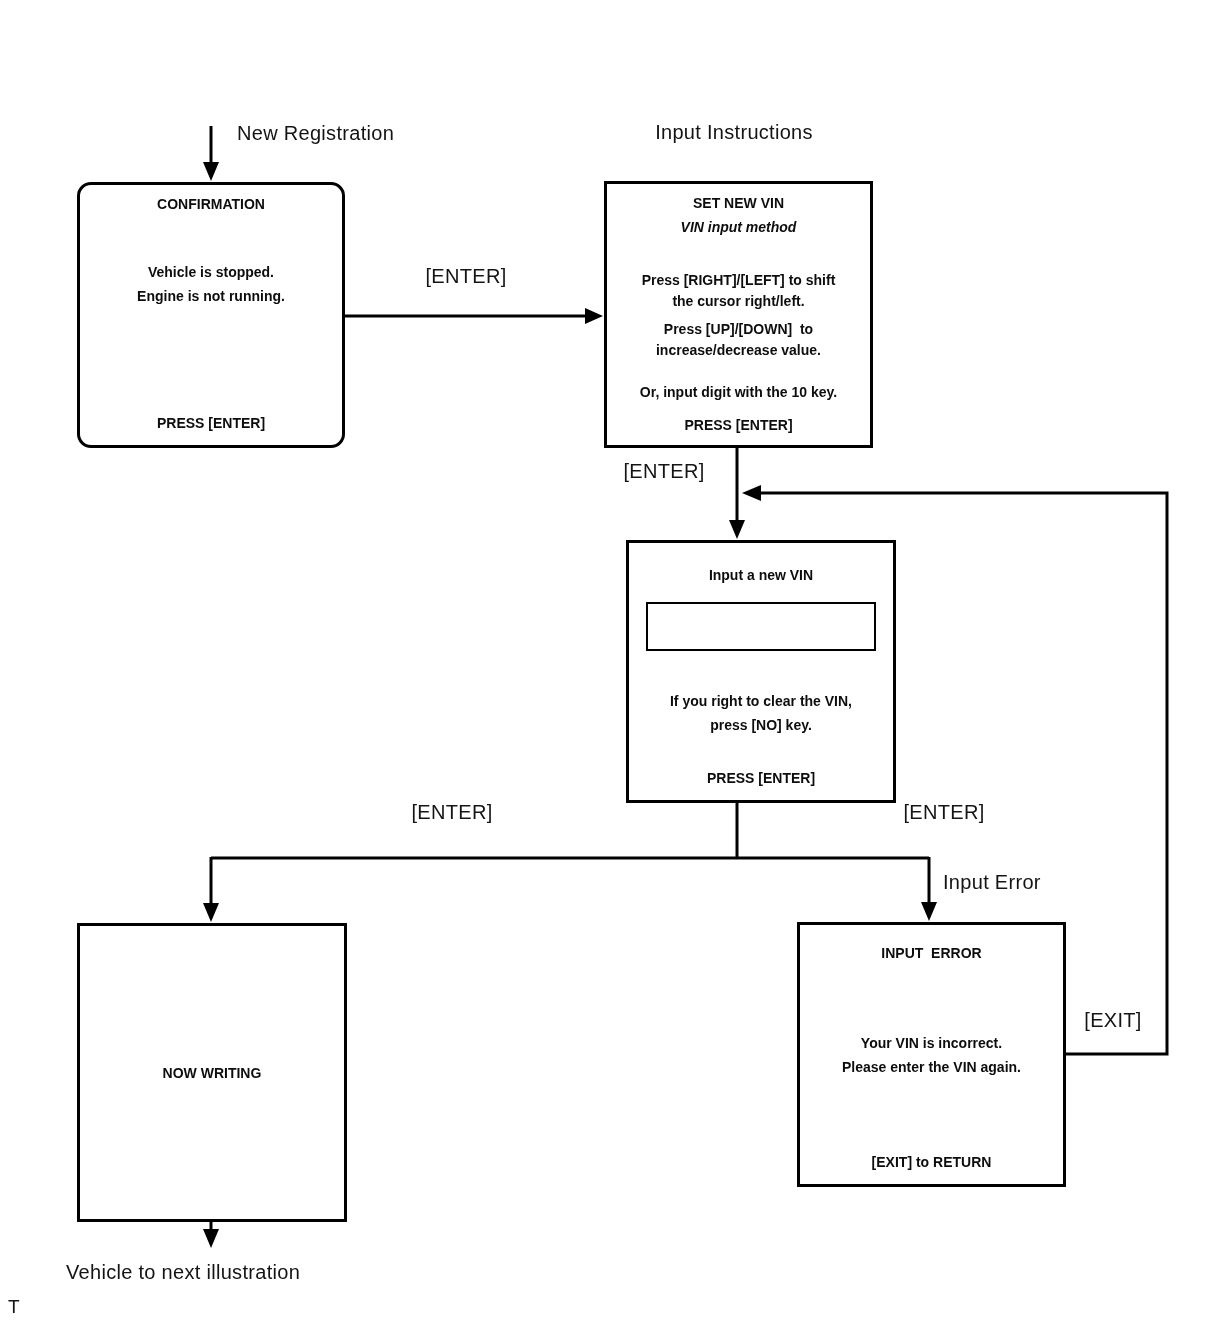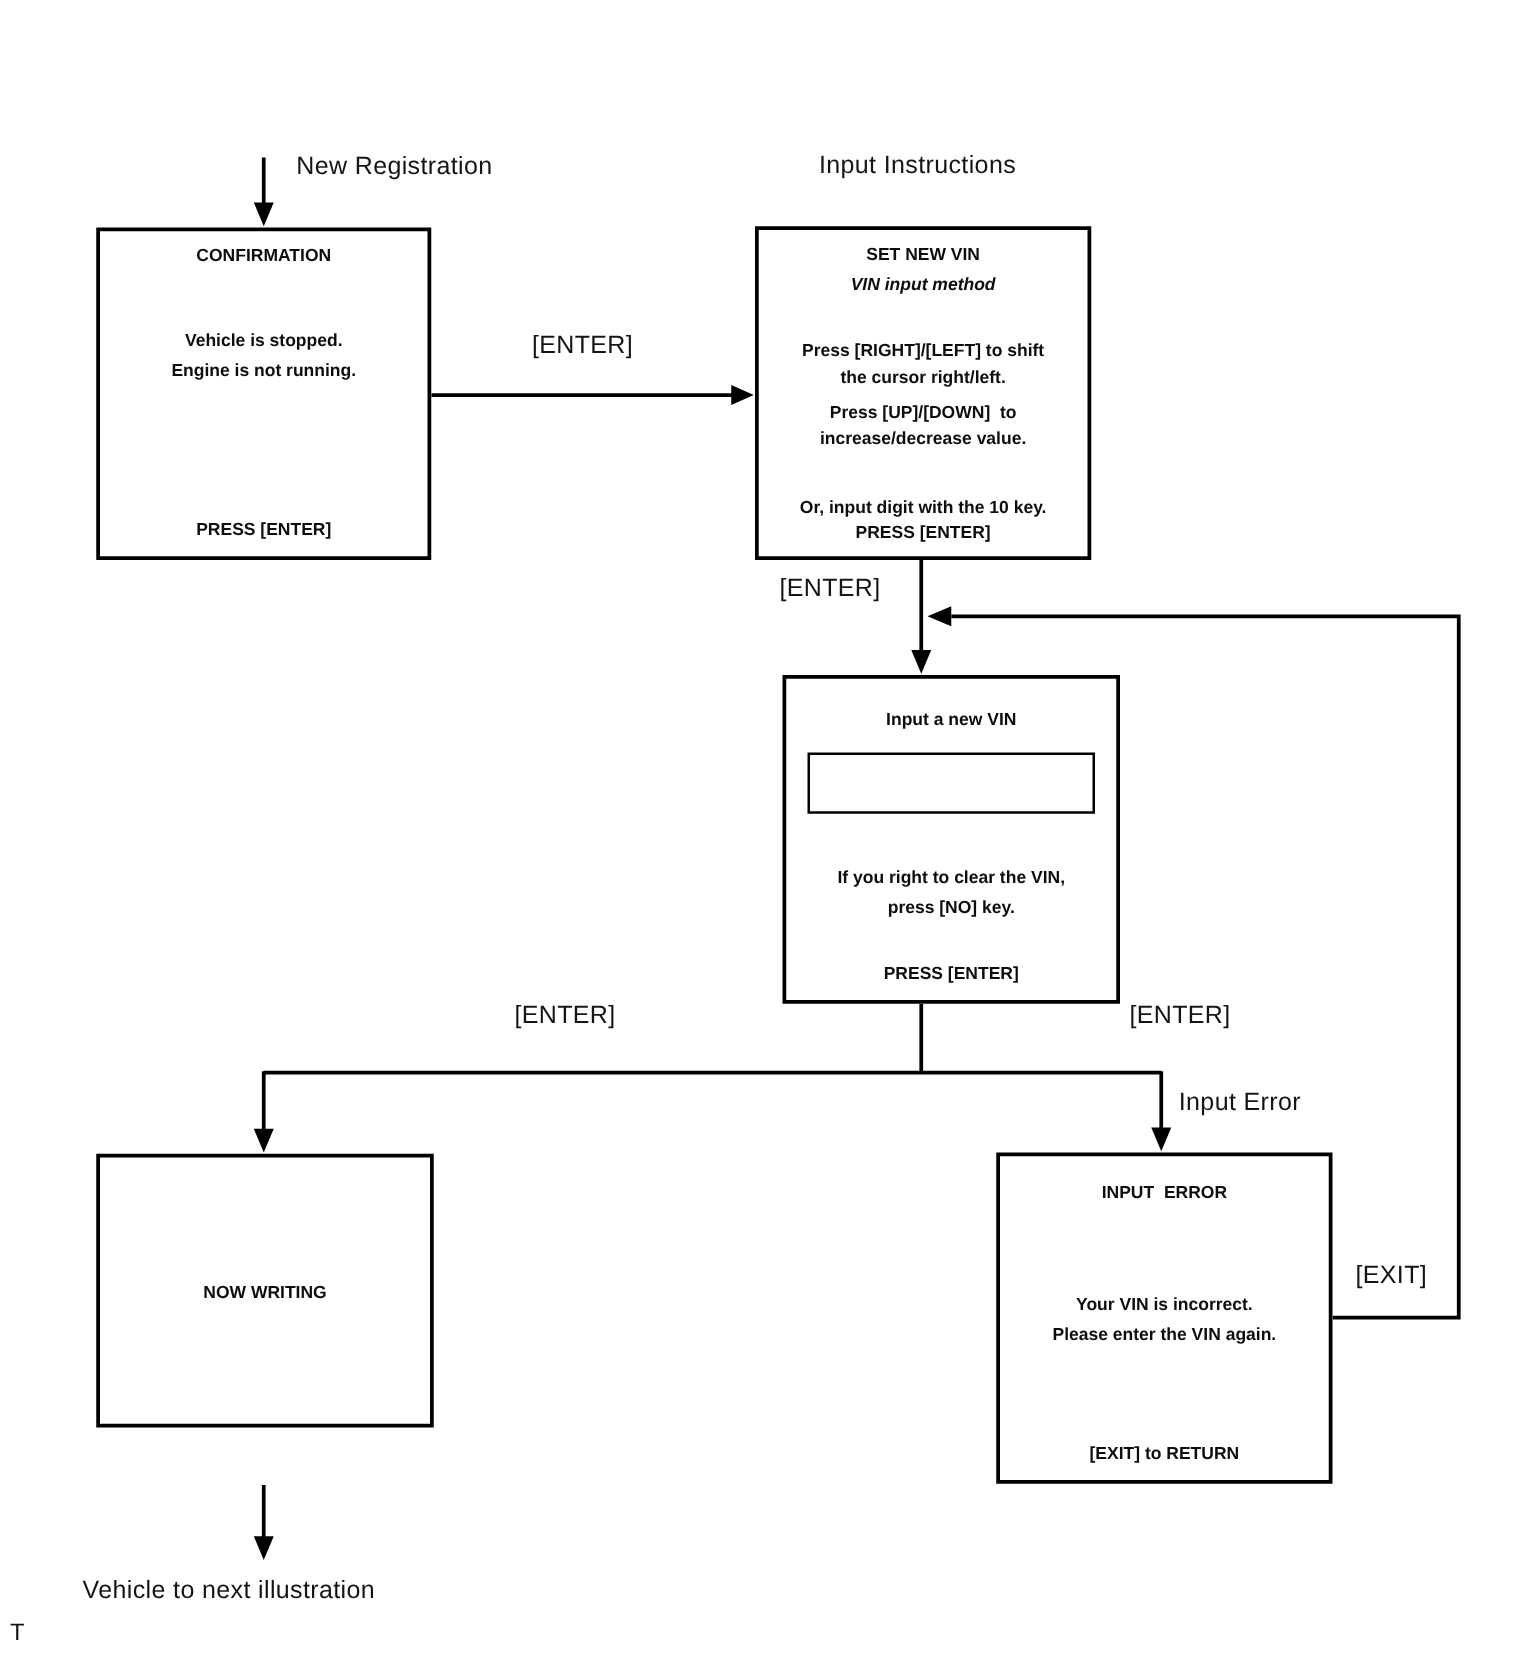--- a/index.html
+++ b/index.html
@@ -141,47 +141,47 @@
   <div class="flow-label centered" style="left:944px; top:800px;">[ENTER]</div>
 
   <div class="flow-label" style="left:943px; top:870px;">Input Error</div>
 
   <div class="flow-label centered" style="left:1113px; top:1008px;">[EXIT]</div>
 
   <div class="flow-label" style="left:66px; top:1260px;">Vehicle to next illustration</div>
 
   <div class="footnote" style="left:8px; top:1296px;">T</div>
 
-  <div class="fc-box" style="left:77px; top:182px; width:268px; height:266px;">
+  <div class="fc-box" style="left:77px; top:182px; width:268px; height:266px;border-radius:14px;">
     <div class="box-line" style="top:12px;">CONFIRMATION</div>
     <div class="box-line" style="top:80px;">Vehicle is stopped.</div>
     <div class="box-line" style="top:104px;">Engine is not running.</div>
     <div class="box-line" style="bottom:14px;">PRESS [ENTER]</div>
   </div>
 
   <div class="fc-box" style="left:604px; top:181px; width:269px; height:267px;">
     <div class="box-line" style="top:12px;">SET NEW VIN</div>
     <div class="box-line" style="top:36px;font-style:italic;">VIN input method</div>
     <div class="box-line" style="top:89px;">Press [RIGHT]/[LEFT] to shift</div>
     <div class="box-line" style="top:110px;">the cursor right/left.</div>
     <div class="box-line" style="top:138px;">Press [UP]/[DOWN]  to</div>
     <div class="box-line" style="top:159px;">increase/decrease value.</div>
-    <div class="box-line" style="top:214px;">Or, input digit with the 10 key.</div>
+    <div class="box-line" style="top:201px;">Or, input digit with the 10 key.</div>
     <div class="box-line" style="bottom:12px;">PRESS [ENTER]</div>
   </div>
 
   <div class="fc-box" style="left:603px; top:540px; width:270px; height:263px;margin-left:23px;">
     <div class="box-line" style="top:25px;">Input a new VIN</div>
     <div class="vin-field" style="left:17px; top:59px; width:230px; height:49px;"></div>
     <div class="box-line" style="top:151px;">If you right to clear the VIN,</div>
     <div class="box-line" style="top:175px;">press [NO] key.</div>
     <div class="box-line" style="bottom:14px;">PRESS [ENTER]</div>
   </div>
 
-  <div class="fc-box" style="left:77px; top:923px; width:270px; height:219px;">
+  <div class="fc-box" style="left:77px; top:923px; width:270px; height:299px;">
     <div class="now-writing-center">NOW WRITING</div>
   </div>
 
   <div class="fc-box" style="left:797px; top:922px; width:269px; height:265px;">
     <div class="box-line" style="top:21px;">INPUT  ERROR</div>
     <div class="box-line" style="top:111px;">Your VIN is incorrect.</div>
     <div class="box-line" style="top:135px;">Please enter the VIN again.</div>
     <div class="box-line" style="bottom:14px;">[EXIT] to RETURN</div>
   </div>
 

